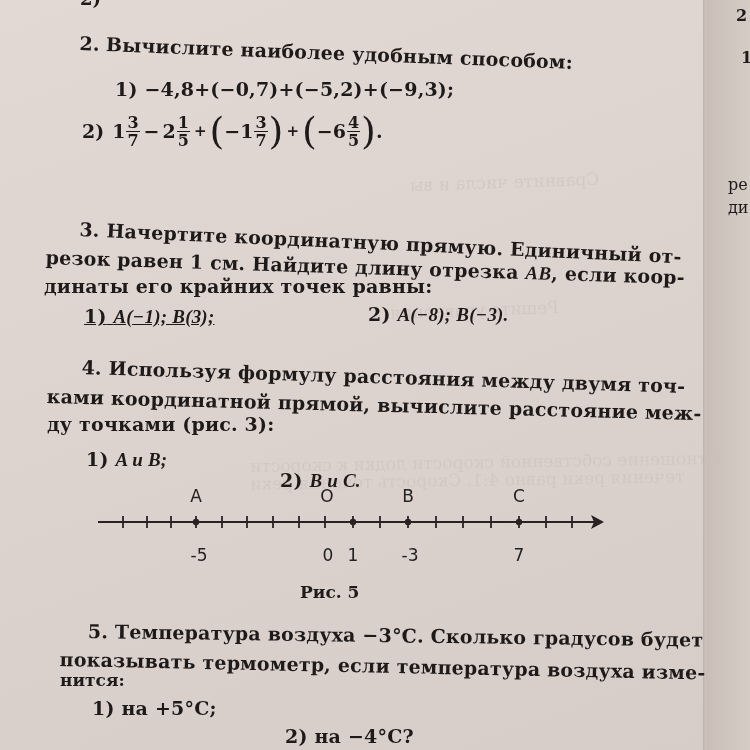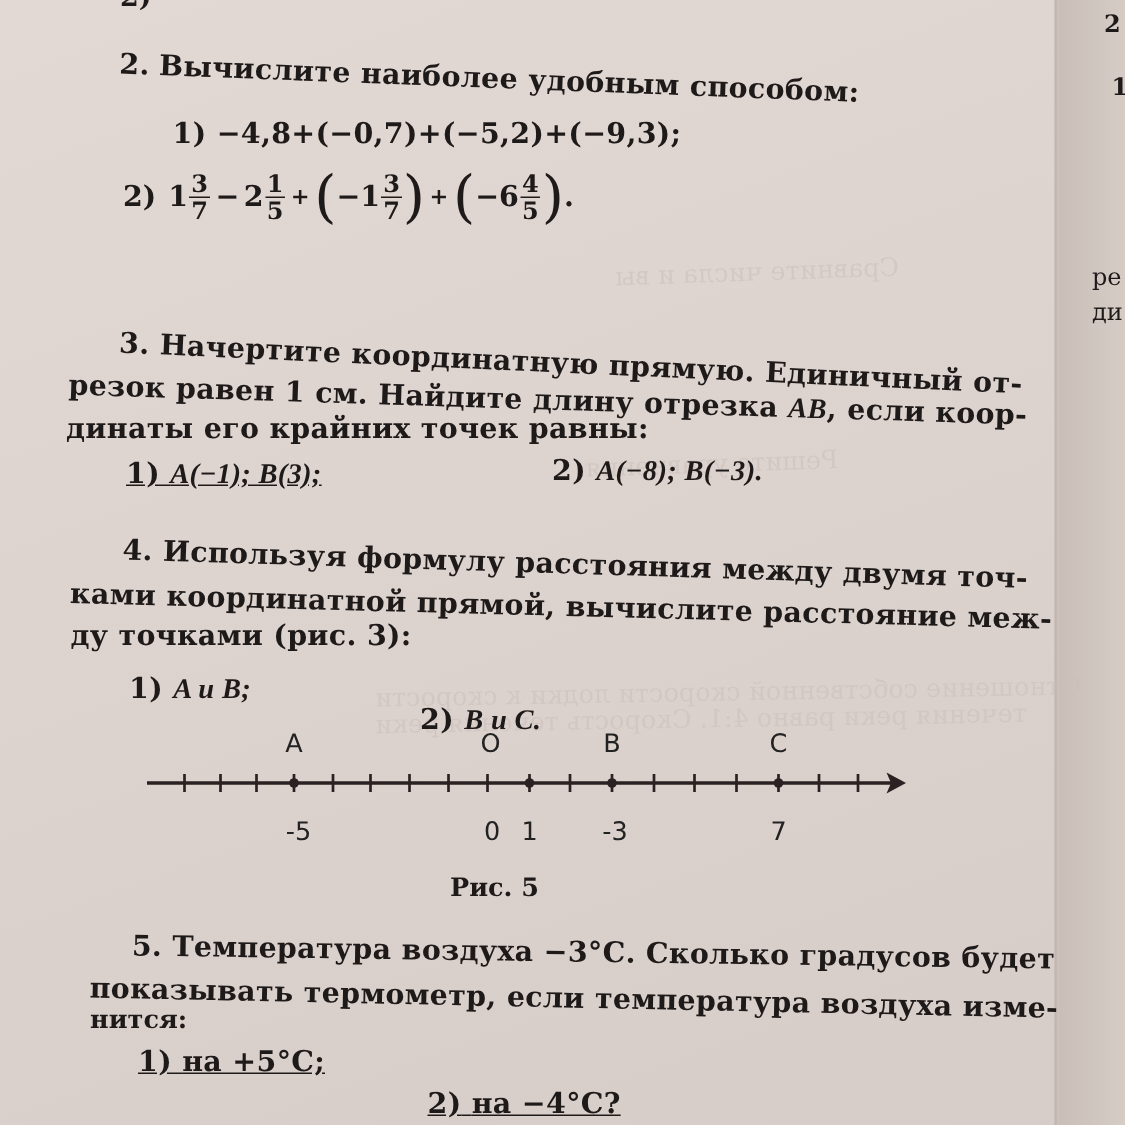--- a/index.html
+++ b/index.html
@@ -180,21 +180,21 @@
   <div class="txt b" style="left:300px;top:582px;font-size:17px;">Рис. 5</div>
 </div>
 
 <div>
   <div class="txt head b" style="left:88px;top:620px;transform:rotate(0.8deg);transform-origin:left top;">
     <span>5.</span>
     <span>Температура воздуха −3°С. Сколько градусов будет</span>
   </div>
   <div class="txt head b" style="left:60px;top:648px;transform:rotate(1.2deg);transform-origin:left top;">показывать термометр, если температура воздуха изме-</div>
   <div class="txt b" style="left:60px;top:670px;font-size:17px;">нится:</div>
-  <div class="txt head b" style="left:92px;top:697px;text-decoration:underline;">
+  <div class="txt head b" style="left:92px;top:697px;">
     <span>1)</span>
     <span>на +5°С;</span>
   </div>
-  <div class="txt head b" style="left:285px;top:725px;text-decoration:underline;">
+  <div class="txt head b" style="left:285px;top:725px;">
     <span>2)</span>
     <span>на −4°С?</span>
   </div>
 </div>
 
 </body></html>

